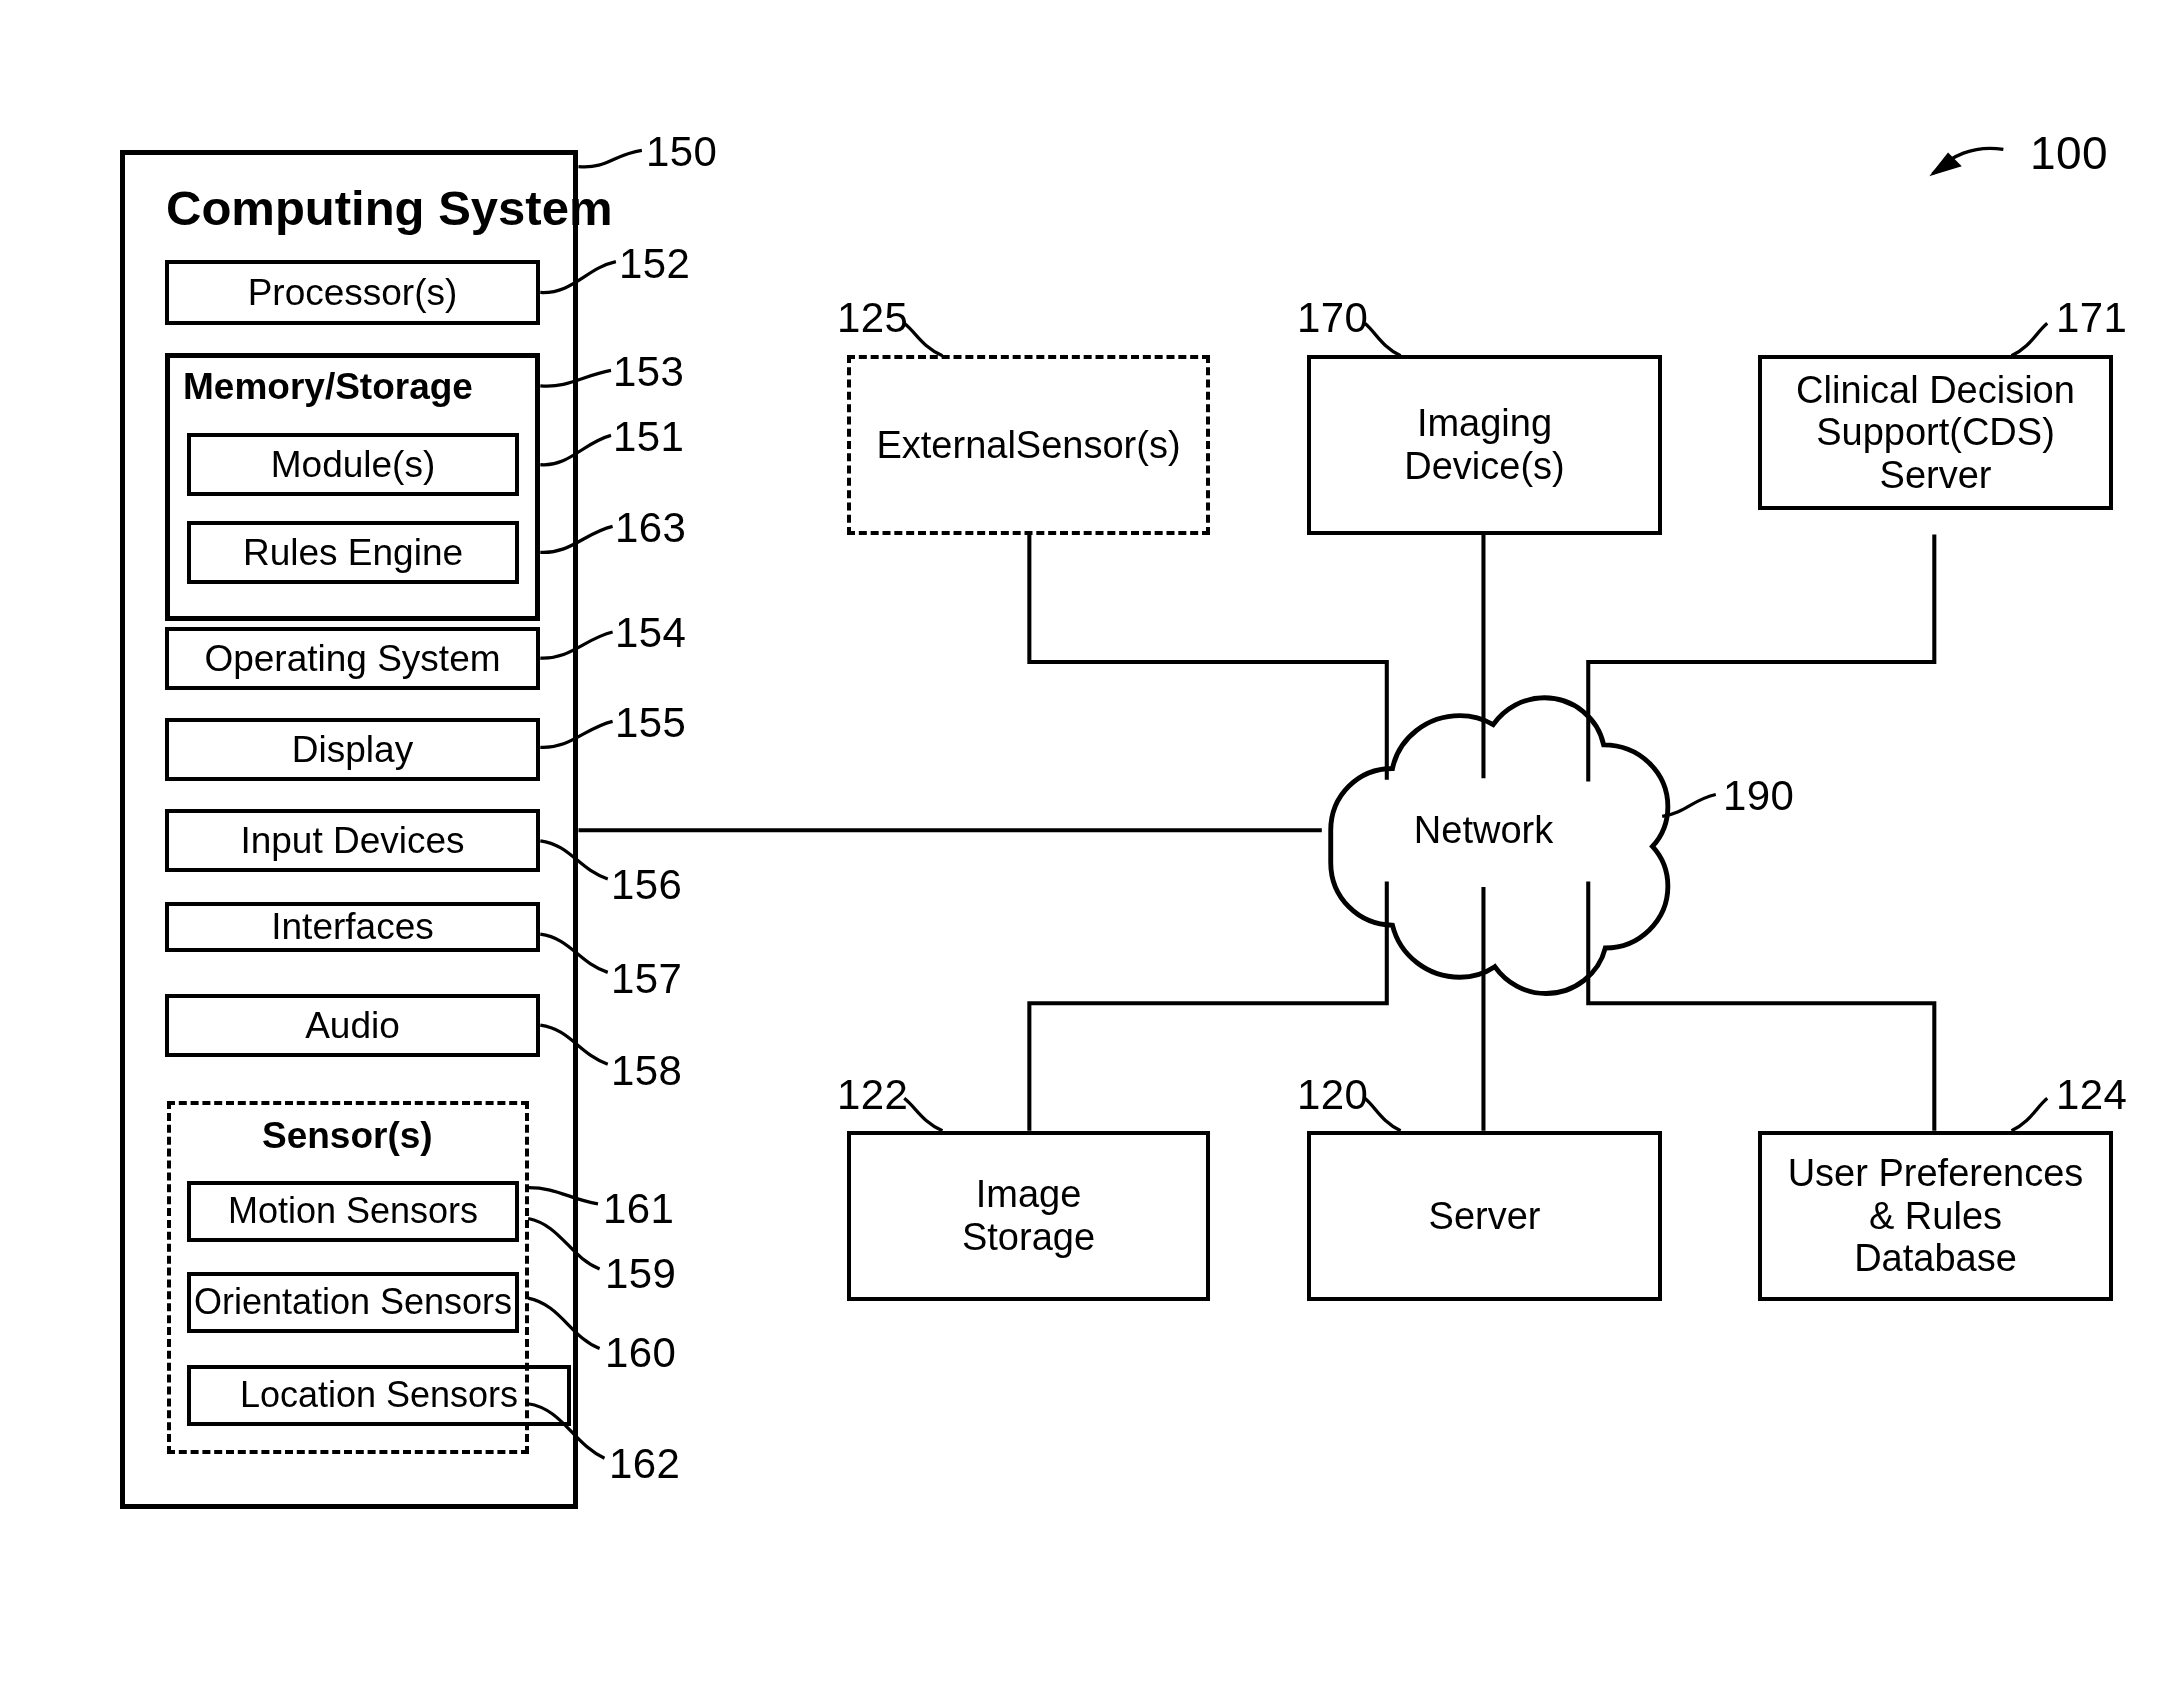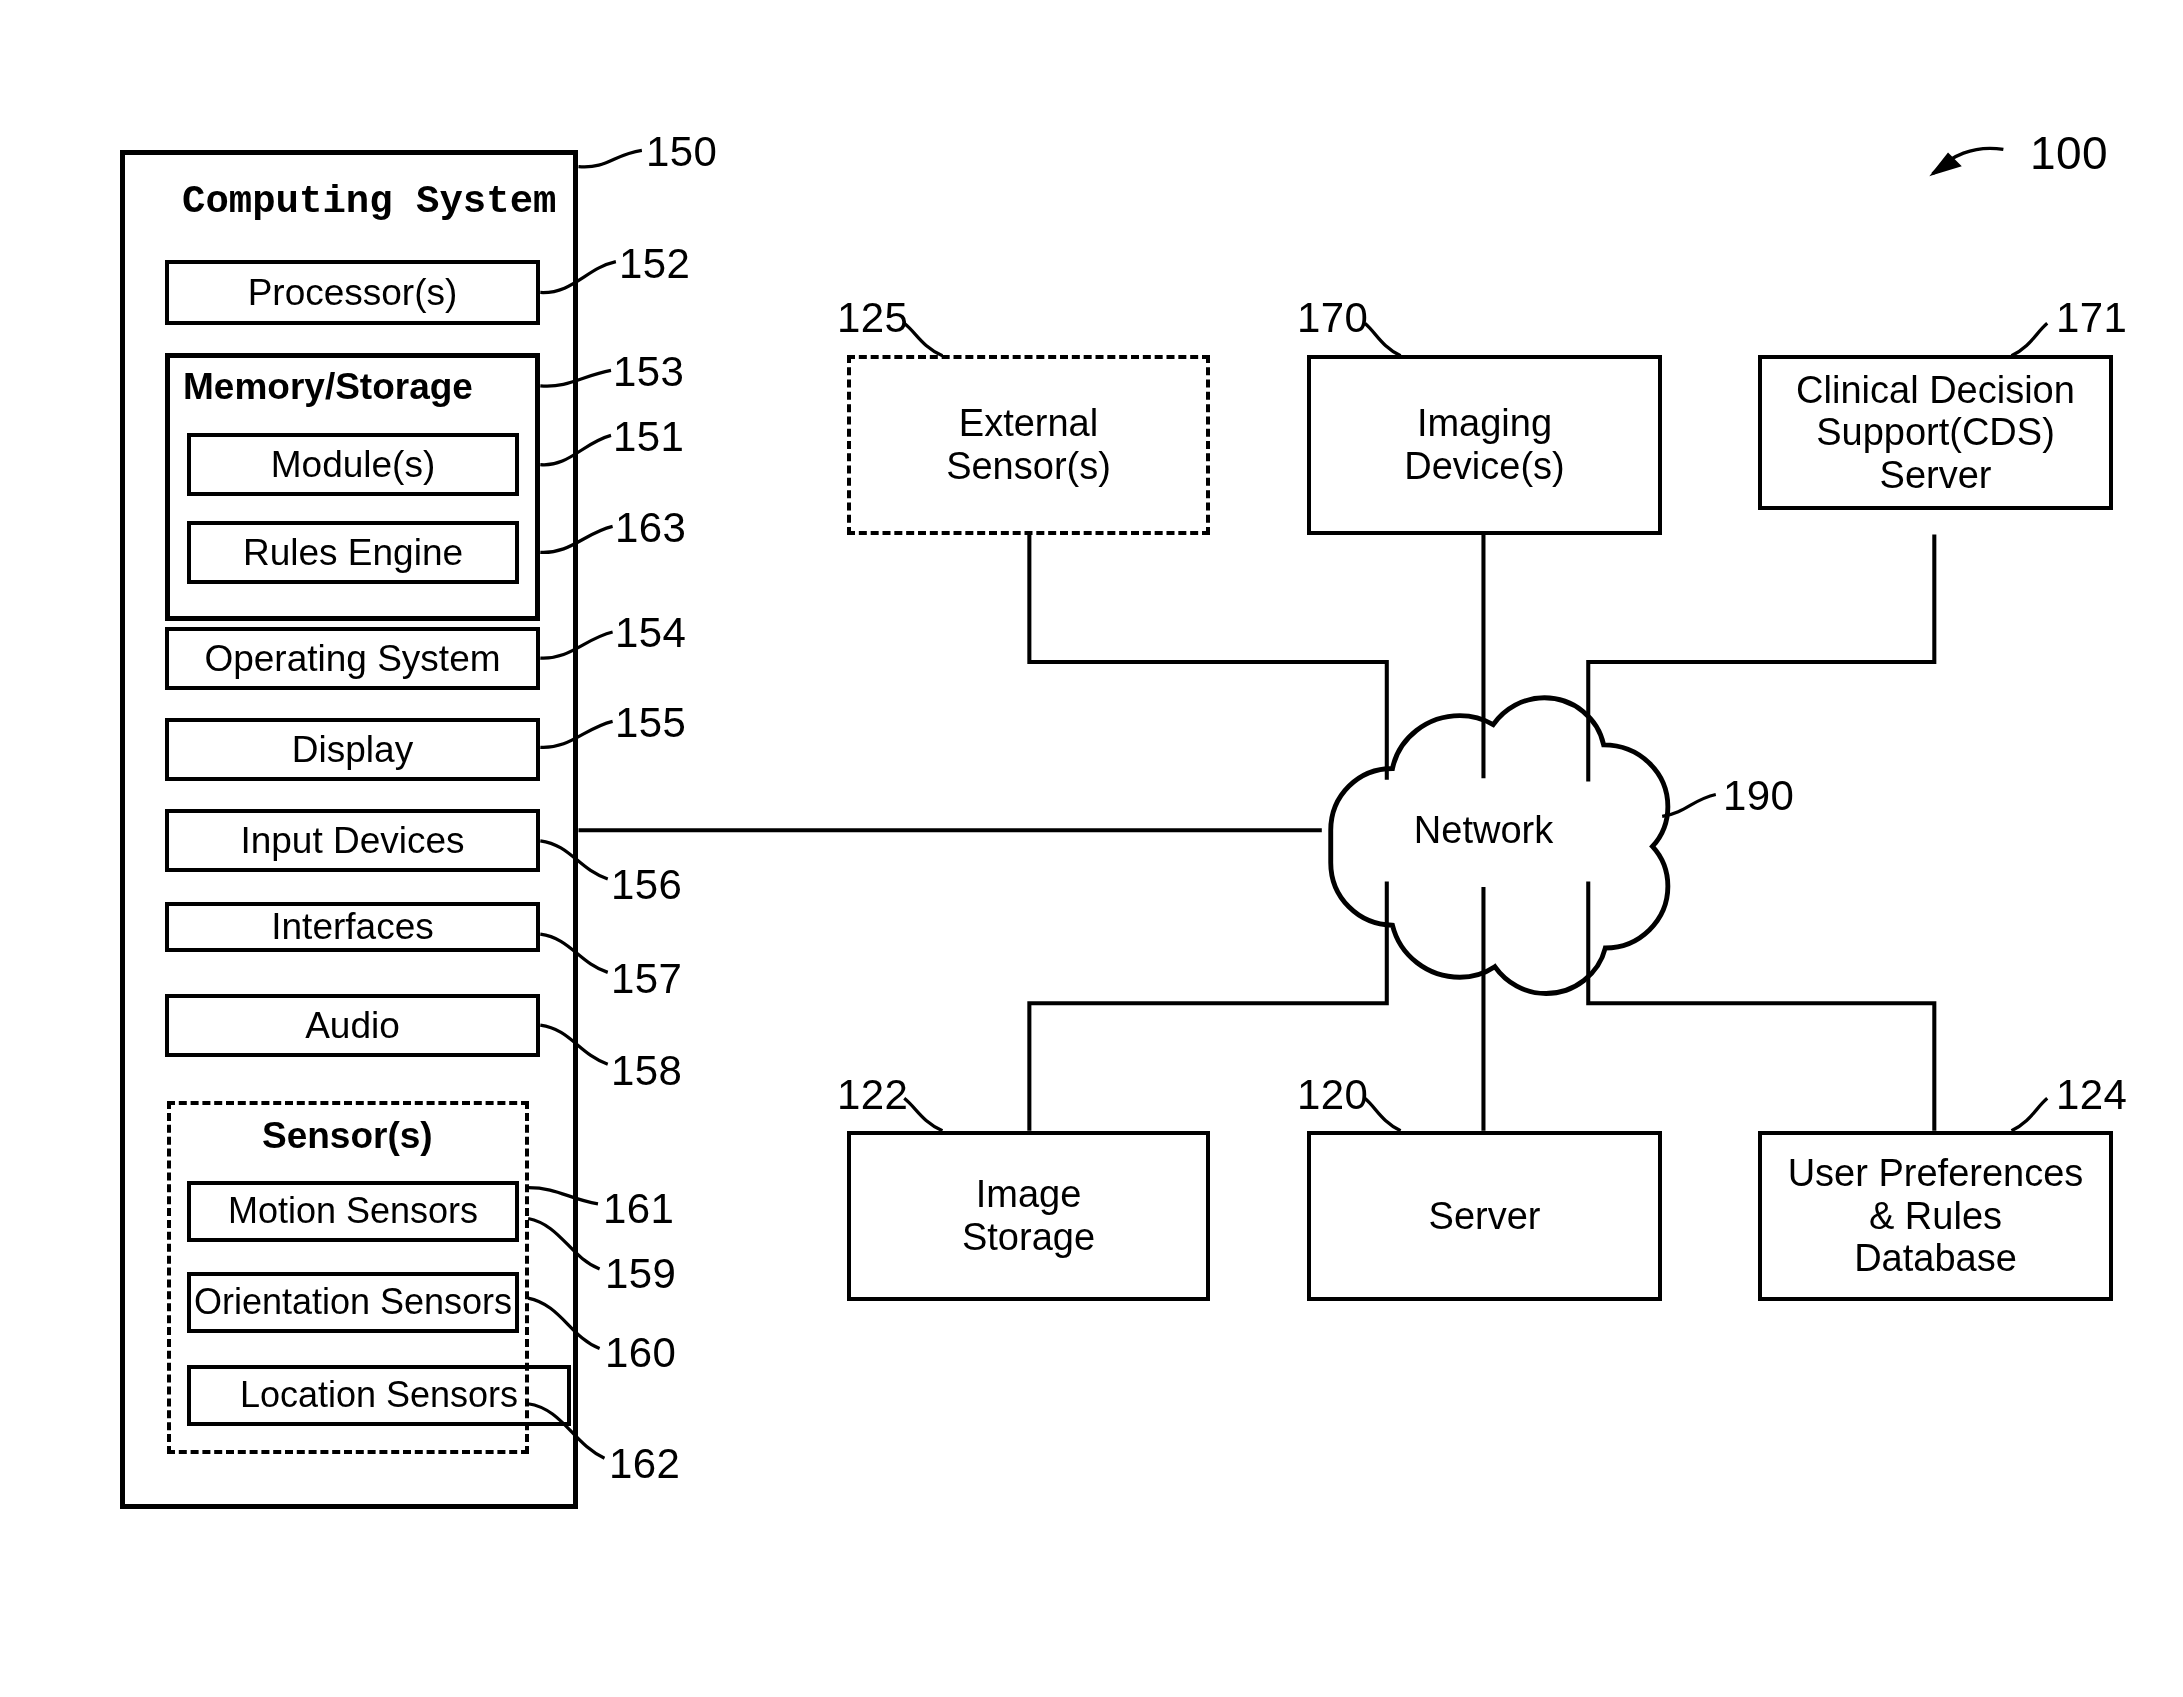--- a/index.html
+++ b/index.html
@@ -133,21 +133,21 @@
       <path d="M 2476 1392 C 2500 1380 2506 1364 2520 1352"></path>
 
       <path d="M 2466 184 C 2430 178 2400 192 2379 214"></path>
     </g>
     <polygon points="2379,214 2412,204 2398,190" fill="#000" stroke="#000" stroke-width="3"></polygon>
   </svg>
 
   <div class="refnum" style="left:2030px; top:126px; font-size:46px;">100</div>
 
   <div class="node thick-box" style="left:120px; top:150px; width:458px; height:1359px;"></div>
-  <div class="title-node" style="left:182px; top:180px; font-size:39px;font-family:Liberation Mono, monospace;">Computing System</div>
+  <div class="title-node" style="left:166px; top:180px; font-size:49px;">Computing System</div>
   <div class="refnum" style="left:646px; top:128px;">150</div>
 
   <div class="node solid-box" style="left:165px; top:260px; width:375px; height:65px; font-size:37px;">
     <span>Processor(s)</span>
   </div>
   <div class="refnum" style="left:619px; top:240px;">152</div>
 
   <div class="node thick-box" style="left:165px; top:353px; width:375px; height:268px;"></div>
   <div class="title-node" style="left:183px; top:366px; font-size:37px;">Memory/Storage</div>
   <div class="refnum" style="left:613px; top:348px;">153</div>
@@ -199,21 +199,21 @@
   <div class="node solid-box" style="left:187px; top:1272px; width:332px; height:61px; font-size:36px;">
     <span>Orientation Sensors</span>
   </div>
   <div class="refnum" style="left:605px; top:1329px;">160</div>
 
   <div class="node solid-box" style="left:187px; top:1365px; width:384px; height:61px; font-size:36px;">
     <span>Location Sensors</span>
   </div>
   <div class="refnum" style="left:609px; top:1440px;">162</div>
 
-  <div class="node dashed-box" style="left:847px; top:355px; width:363px; height:180px; font-size:38px; flex-direction:column;">
+  <div class="node dashed-box" style="left:847px; top:355px; width:363px; height:180px; font-size:38px; flex-direction:row;">
     <span>External</span>
     <span>Sensor(s)</span>
   </div>
   <div class="refnum" style="left:837px; top:294px;">125</div>
 
   <div class="node solid-box" style="left:1307px; top:355px; width:355px; height:180px; font-size:38px; flex-direction:column;">
     <span>Imaging</span>
     <span>Device(s)</span>
   </div>
   <div class="refnum" style="left:1297px; top:294px;">170</div>

